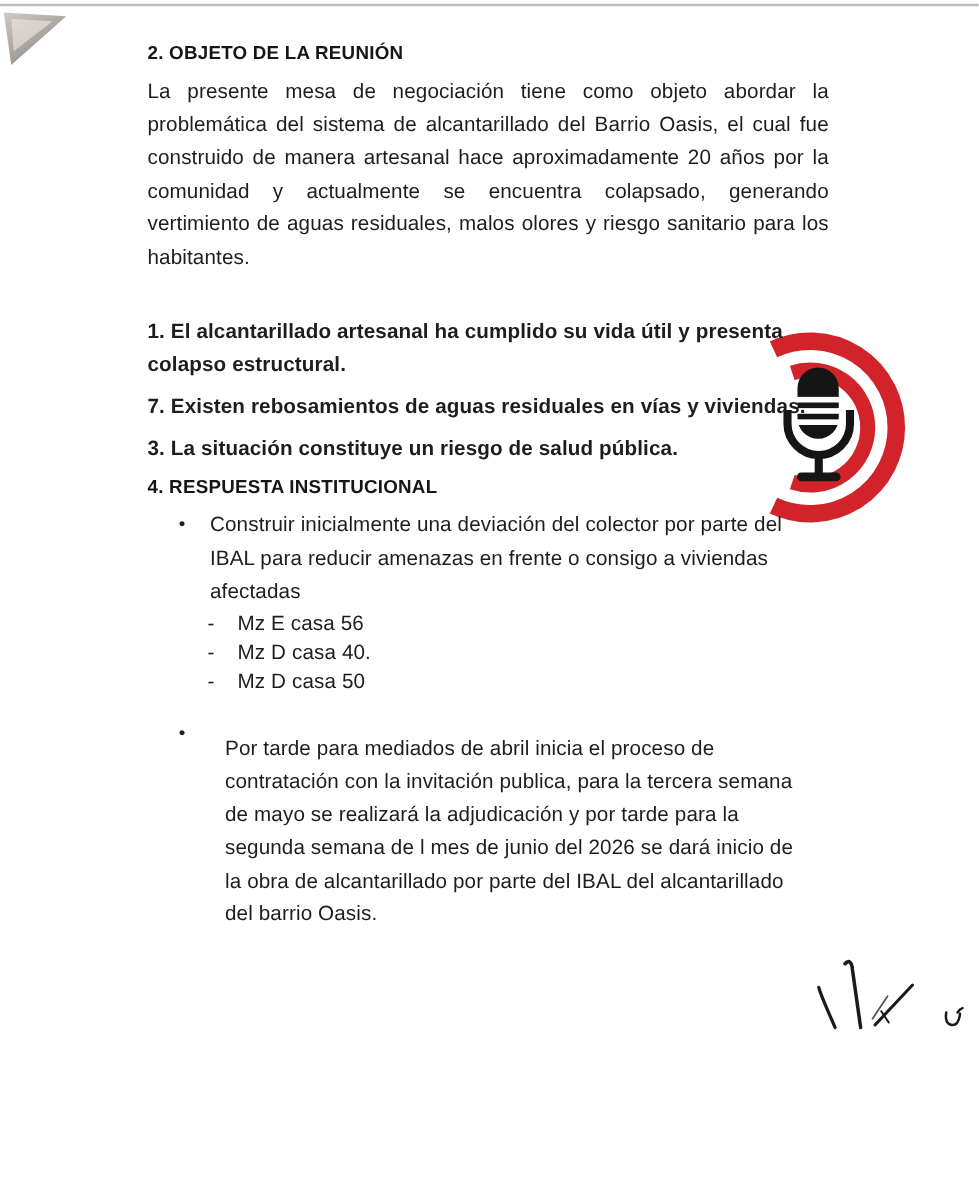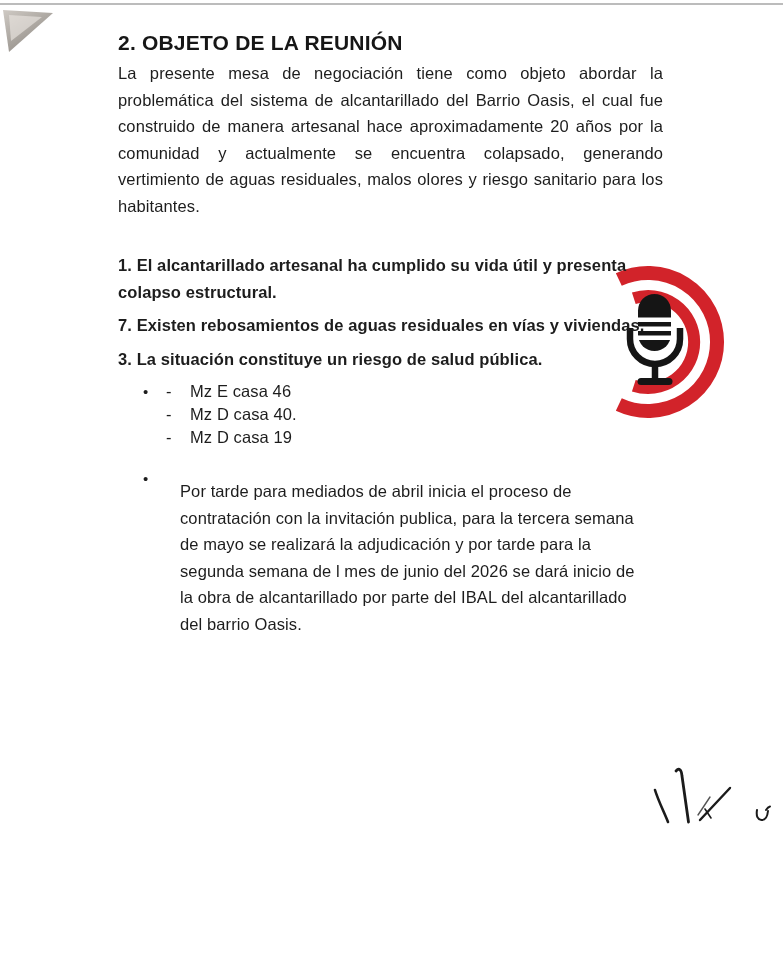--- a/index.html
+++ b/index.html
@@ -13,21 +13,21 @@
   .scan-line{
     position:absolute;top:3px;left:0;width:783px;height:2px;
     background:#ababab;opacity:.8;
   }
   .corner-fold{position:absolute;top:0;left:0;}
   .content{
     position:absolute;left:118px;top:32px;width:545px;
     font-size:16.5px;line-height:26.5px;letter-spacing:.1px;
   }
   .heading{
-    font-size:21px;font-weight:bold;line-height:21px;
+    font-size:15px;font-weight:bold;line-height:21px;
     margin:0;letter-spacing:.2px;color:#161616;
   }
   .para{
     margin:7px 0 0 0;text-align:justify;text-justify:inter-word;
   }
   .h-exposicion{margin-top:17px;}
   .num-list{margin-top:33px;}
   .num-item{margin:0 0 7px 0;font-weight:bold;}
   .h-respuesta{margin-top:3px;}
   .bullet-row{display:flex;align-items:flex-start;margin-top:7px;}
@@ -80,36 +80,38 @@
   <h2 class="heading">2. OBJETO DE LA REUNIÓN</h2>
   <p class="para">La presente mesa de negociación tiene como objeto abordar la problemática del sistema de alcantarillado del Barrio Oasis, el cual fue construido de manera artesanal hace aproximadamente 20 años por la comunidad y actualmente se encuentra colapsado, generando vertimiento de aguas residuales, malos olores y riesgo sanitario para los habitantes.</p>
 
 
   <div class="num-list">
     <p class="num-item">1. El alcantarillado artesanal ha cumplido su vida útil y presenta colapso estructural.</p>
     <p class="num-item">7. Existen rebosamientos de aguas residuales en vías y viviendas.</p>
     <p class="num-item">3. La situación constituye un riesgo de salud pública.</p>
   </div>
 
+  <h2 class="heading h-respuesta">4. RESPUESTA INSTITUCIONAL</h2>
 
   <div class="bullet-row">
     <span class="bullet-marker">•</span>
     <div class="bullet-text">
+      <p style="margin:0">Construir inicialmente una deviación del colector por parte del IBAL para reducir amenazas en frente o consigo a viviendas afectadas</p>
       <div class="sub-list">
         <div class="sub-row">
           <span class="dash-marker">-</span>
-          <span>Mz E casa 46</span>
+          <span>Mz E casa 56</span>
         </div>
         <div class="sub-row">
           <span class="dash-marker">-</span>
           <span>Mz D casa 40.</span>
         </div>
         <div class="sub-row">
           <span class="dash-marker">-</span>
-          <span>Mz D casa 19</span>
+          <span>Mz D casa 50</span>
         </div>
       </div>
     </div>
   </div>
 
   <div class="bullet-row second">
     <span class="bullet-marker">•</span>
     <div class="bullet-text">
       <p style="margin:12px">Por tarde para mediados de abril inicia el proceso de contratación con la invitación publica, para la tercera semana de mayo se realizará la adjudicación y por tarde para la segunda semana de l mes de junio del 2026 se dará inicio de la obra de alcantarillado por parte del IBAL del alcantarillado del barrio Oasis.</p>
     </div>

